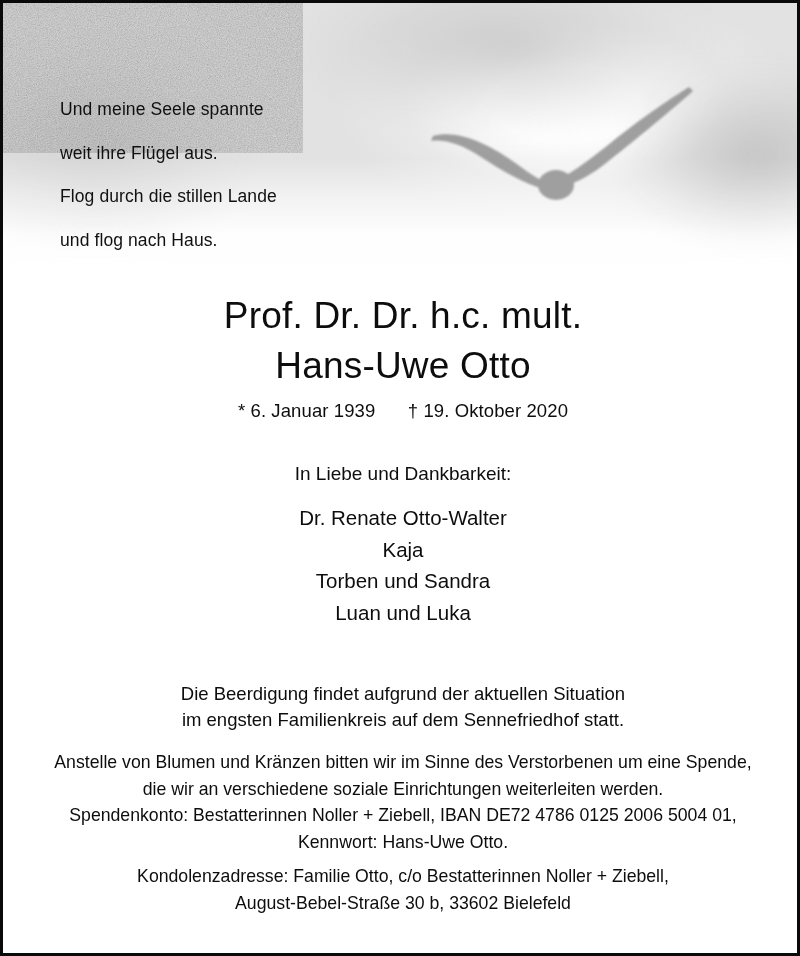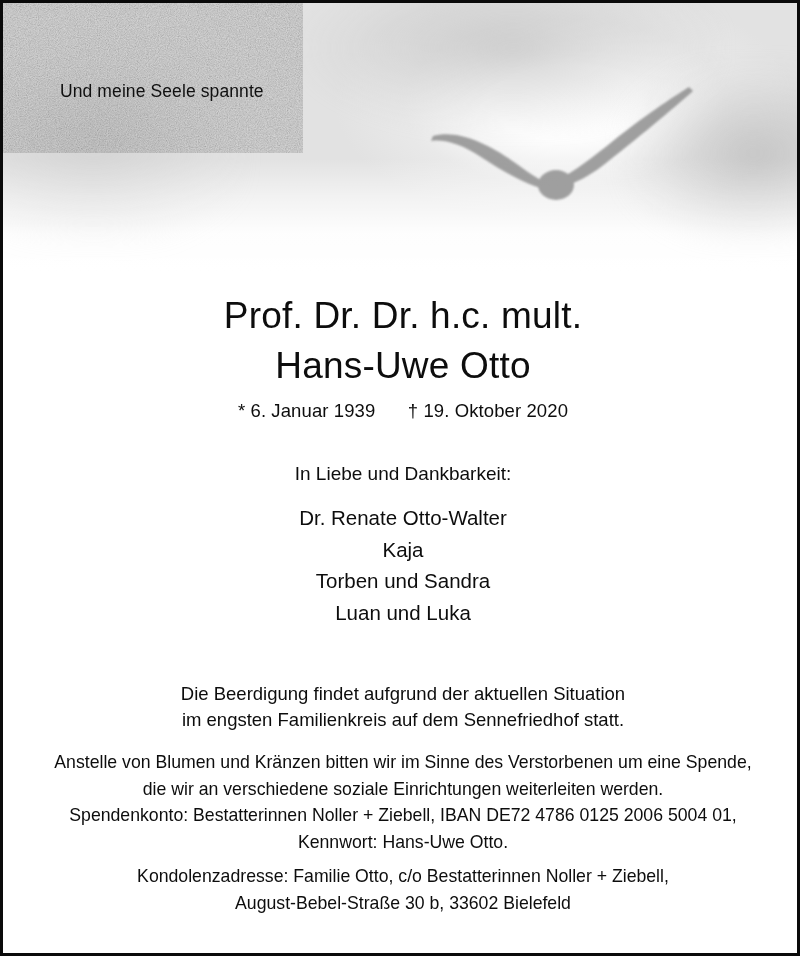--- a/index.html
+++ b/index.html
@@ -91,21 +91,21 @@
   
   .poem {
     position: absolute;
     left: 57px;
     top: 76px;
     font-size: 17.5px;
     line-height: 25.5px;
     color: #101010;
     letter-spacing: 0.1px;
   }
-  .poem div { white-space: pre; }
+  .poem div { white-space: pre; margin-top: 18px; }
 
   .center-col {
     position: absolute;
     left: 0;
     width: 800px;
     text-align: center;
     color: #0d0d0d;
   }
 
   .name-block { top: 288px; }
@@ -184,20 +184,23 @@
         <feComponentTransfer>
           <feFuncA type="linear" slope="0.22" intercept="0.88"></feFuncA>
         </feComponentTransfer>
       </filter>
       <rect width="100%" height="100%" filter="url(#grainFilter)"></rect>
     </svg>
   </div>
 
   <div class="poem">
     <div>Und meine Seele spannte</div>
+    <div>weit ihre Flügel aus.</div>
+    <div>Flog durch die stillen Lande</div>
+    <div>und flog nach Haus.</div>
   </div>
 
   <div class="center-col name-block">
     <div class="name-line">Prof. Dr. Dr. h.c. mult.</div>
     <div class="name-line">Hans-Uwe Otto</div>
     <div class="dates-line">
       <span>* 6. Januar 1939</span>
       <span class="dates-gap"></span>
       <span>† 19. Oktober 2020</span>
     </div>

